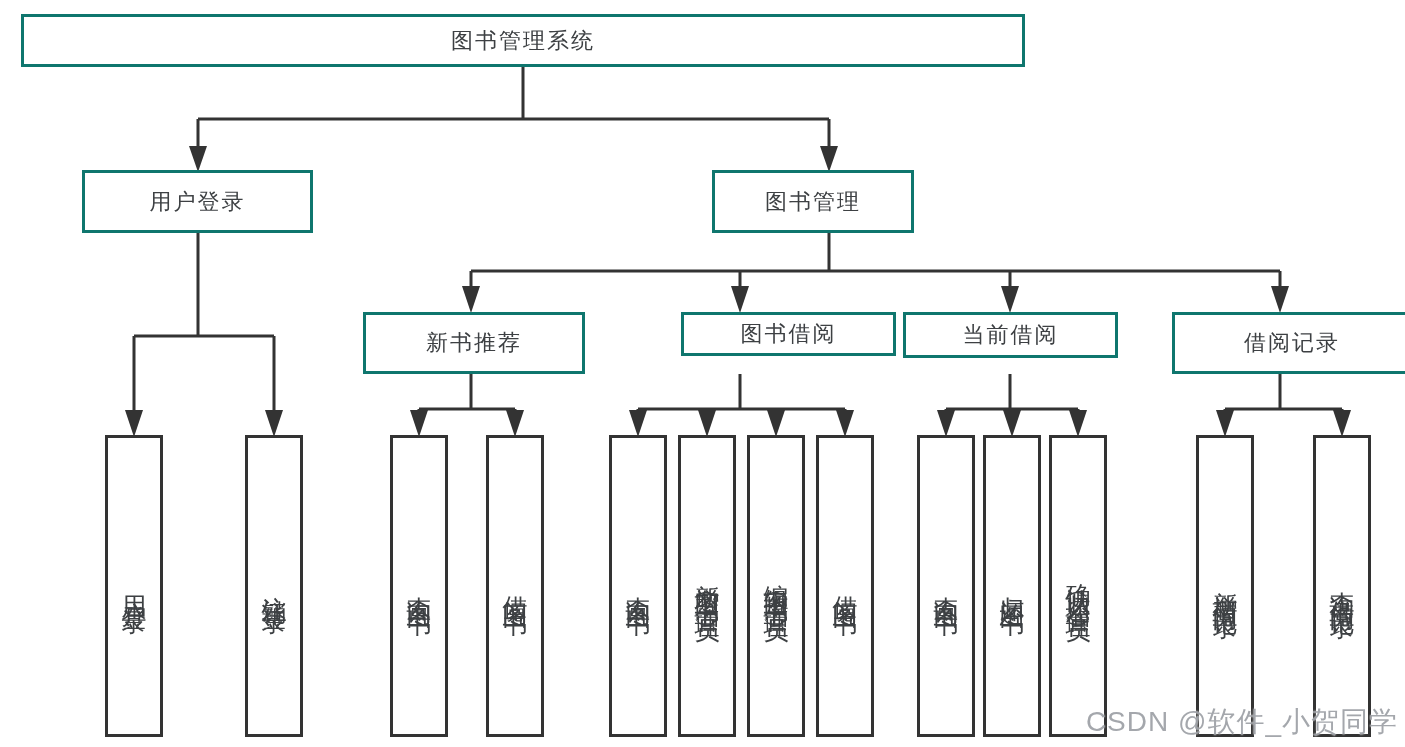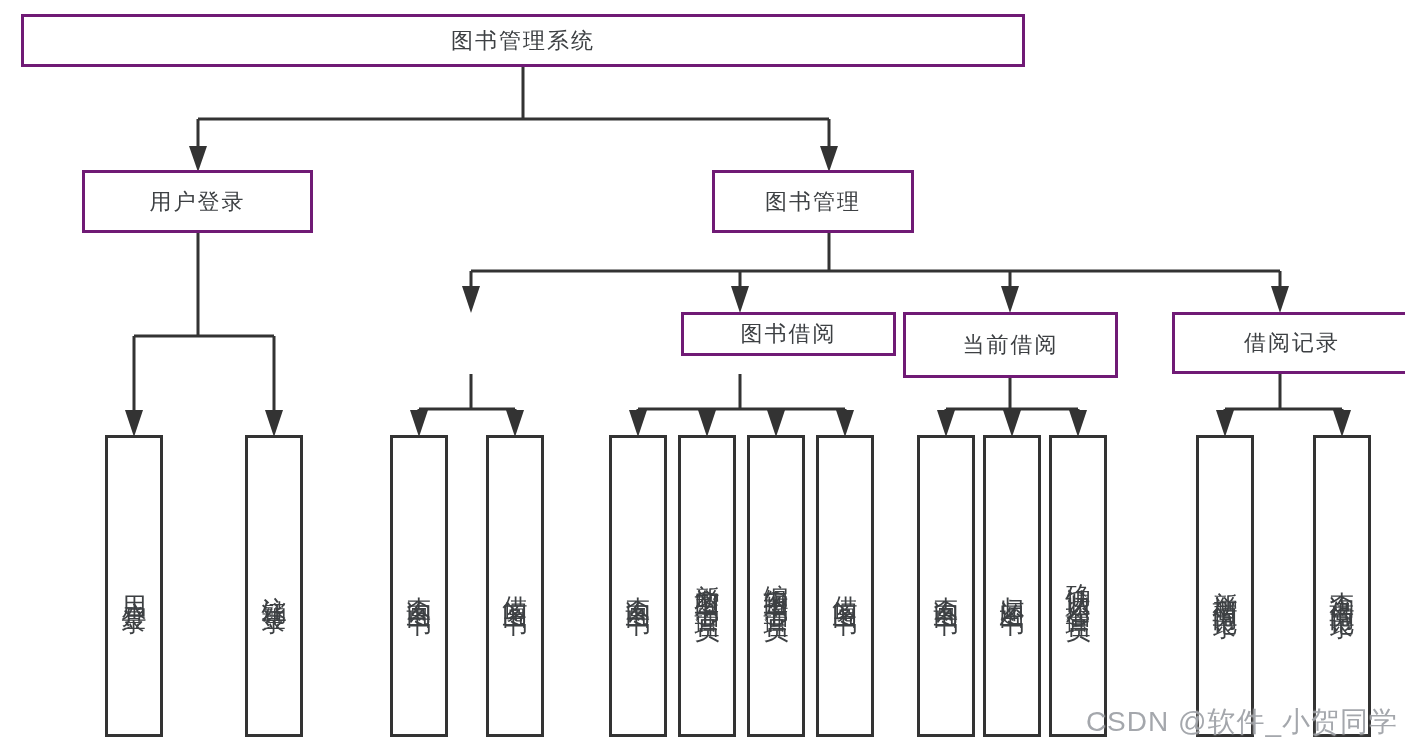--- a/index.html
+++ b/index.html
@@ -8,21 +8,21 @@
     width:1405px;height:747px;
     background:#ffffff;
     font-family:"Liberation Sans","DejaVu Sans",sans-serif;
     overflow:hidden;
   }
   #connectors{position:absolute;left:0;top:0;width:1405px;height:747px;}
   .node{
     position:absolute;
     box-sizing:border-box;
     background:#ffffff;
-    border:3px solid #701a75;
+    border:3px solid #0f766e;
     display:flex;align-items:center;justify-content:center;
     color:#3d4043;
     font-size:22px;
     letter-spacing:2px;
     white-space:nowrap;
   }
   .vnode{
     position:absolute;
     box-sizing:border-box;
     background:#ffffff;
@@ -36,21 +36,21 @@
     letter-spacing:5px;
     line-height:1;
     color:#3d4043;
   }
   
   #root-node      {left:21px;  top:14px;  width:1004px; height:53px;}
   #login-node     {left:82px;  top:170px; width:231px;  height:63px;}
   #mgmt-node      {left:712px; top:170px; width:202px;  height:63px;}
   #l3-newbooks    {left:363px; top:312px; width:222px;  height:62px;}
   #l3-bookborrow  {left:633px; top:312px; width:215px;  height:44px;margin-left:48px;}
-  #l3-current     {left:903px; top:312px; width:215px;  height:66px;}
+  #l3-current     {left:903px; top:312px; width:215px;  height:46px;}
   #l3-records     {left:1172px;top:312px; width:240px;  height:62px;}
   .leaf{top:435px;width:58px;height:302px;}
   #leaf-login-1   {left:105px;}
   #leaf-login-2   {left:245px;}
   #leaf-nb-1      {left:390px;}
   #leaf-nb-2      {left:486px;}
   #leaf-bb-1      {left:609px;}
   #leaf-bb-2      {left:678px;}
   #leaf-bb-3      {left:747px;}
   #leaf-bb-4      {left:816px;}
@@ -114,20 +114,23 @@
     <span>图书管理系统</span>
   </div>
 
   <div id="login-node" class="node">
     <span>用户登录</span>
   </div>
   <div id="mgmt-node" class="node">
     <span>图书管理</span>
   </div>
 
+  <div id="l3-newbooks" class="node">
+    <span>新书推荐</span>
+  </div>
   <div id="l3-bookborrow" class="node">
     <span>图书借阅</span>
   </div>
   <div id="l3-current" class="node">
     <span>当前借阅</span>
   </div>
   <div id="l3-records" class="node">
     <span>借阅记录</span>
   </div>
 

